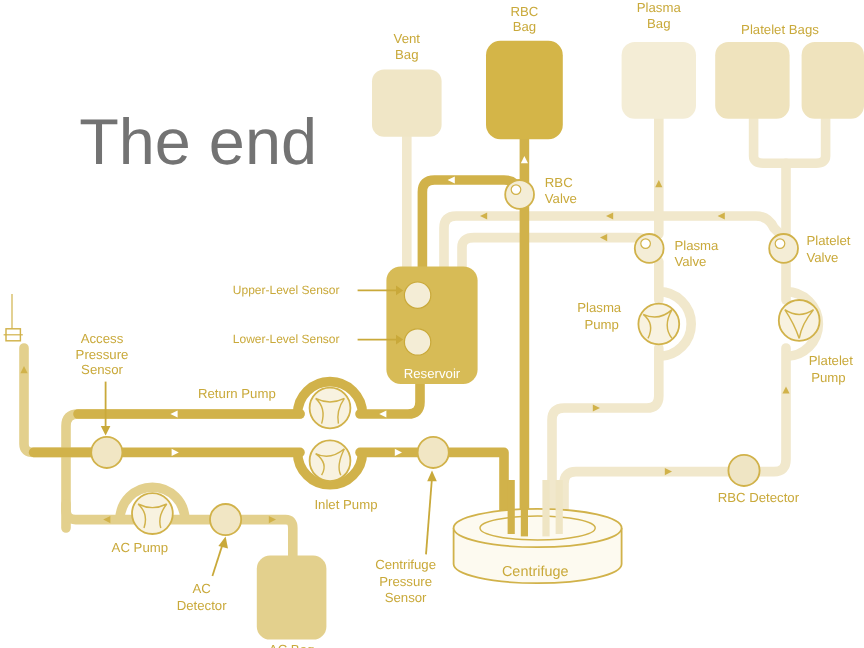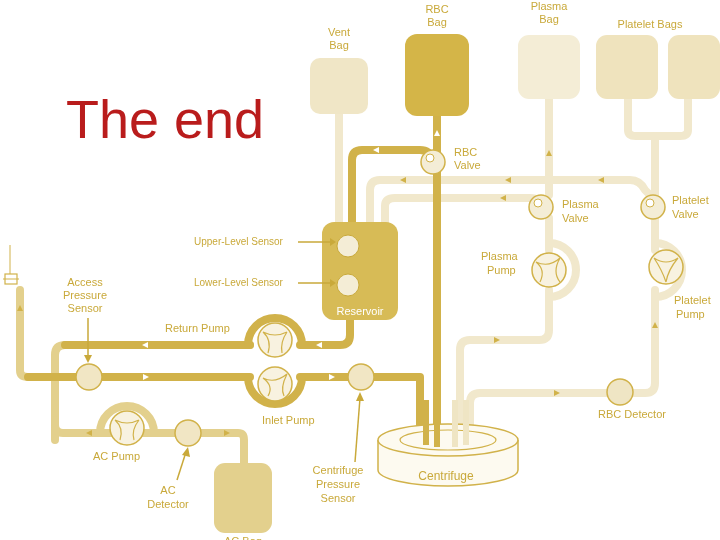--- a/index.html
+++ b/index.html
@@ -1,19 +1,19 @@
 <!DOCTYPE html>
 <html><head>
   <meta charset="utf-8">
   <style>
     html, body { margin: 0; padding: 0; background: #ffffff; }
     body { width: 720px; height: 540px; overflow: hidden; position: relative;
            font-family: "Liberation Sans", sans-serif; }
     #diagram { position: absolute; left: 0; top: 0; width: 720px; height: 540px; }
-    .title { position: absolute; left: 66px; top: 92px; font-size: 54px; color: #b91c1c;
+    .title { position: absolute; left: 66px; top: 92px; font-size: 54px; color: #737373;
              font-family: "Liberation Sans", sans-serif; line-height: 1; }
     svg text { font-family: "Liberation Sans", sans-serif; }
   </style>
 </head>
 <body>
 
 <div class="title">The end</div>
 
 <svg id="diagram" viewBox="0 0 720 540" xmlns="http://www.w3.org/2000/svg">
   <g fill="none" stroke-linecap="round" stroke-linejoin="round">

